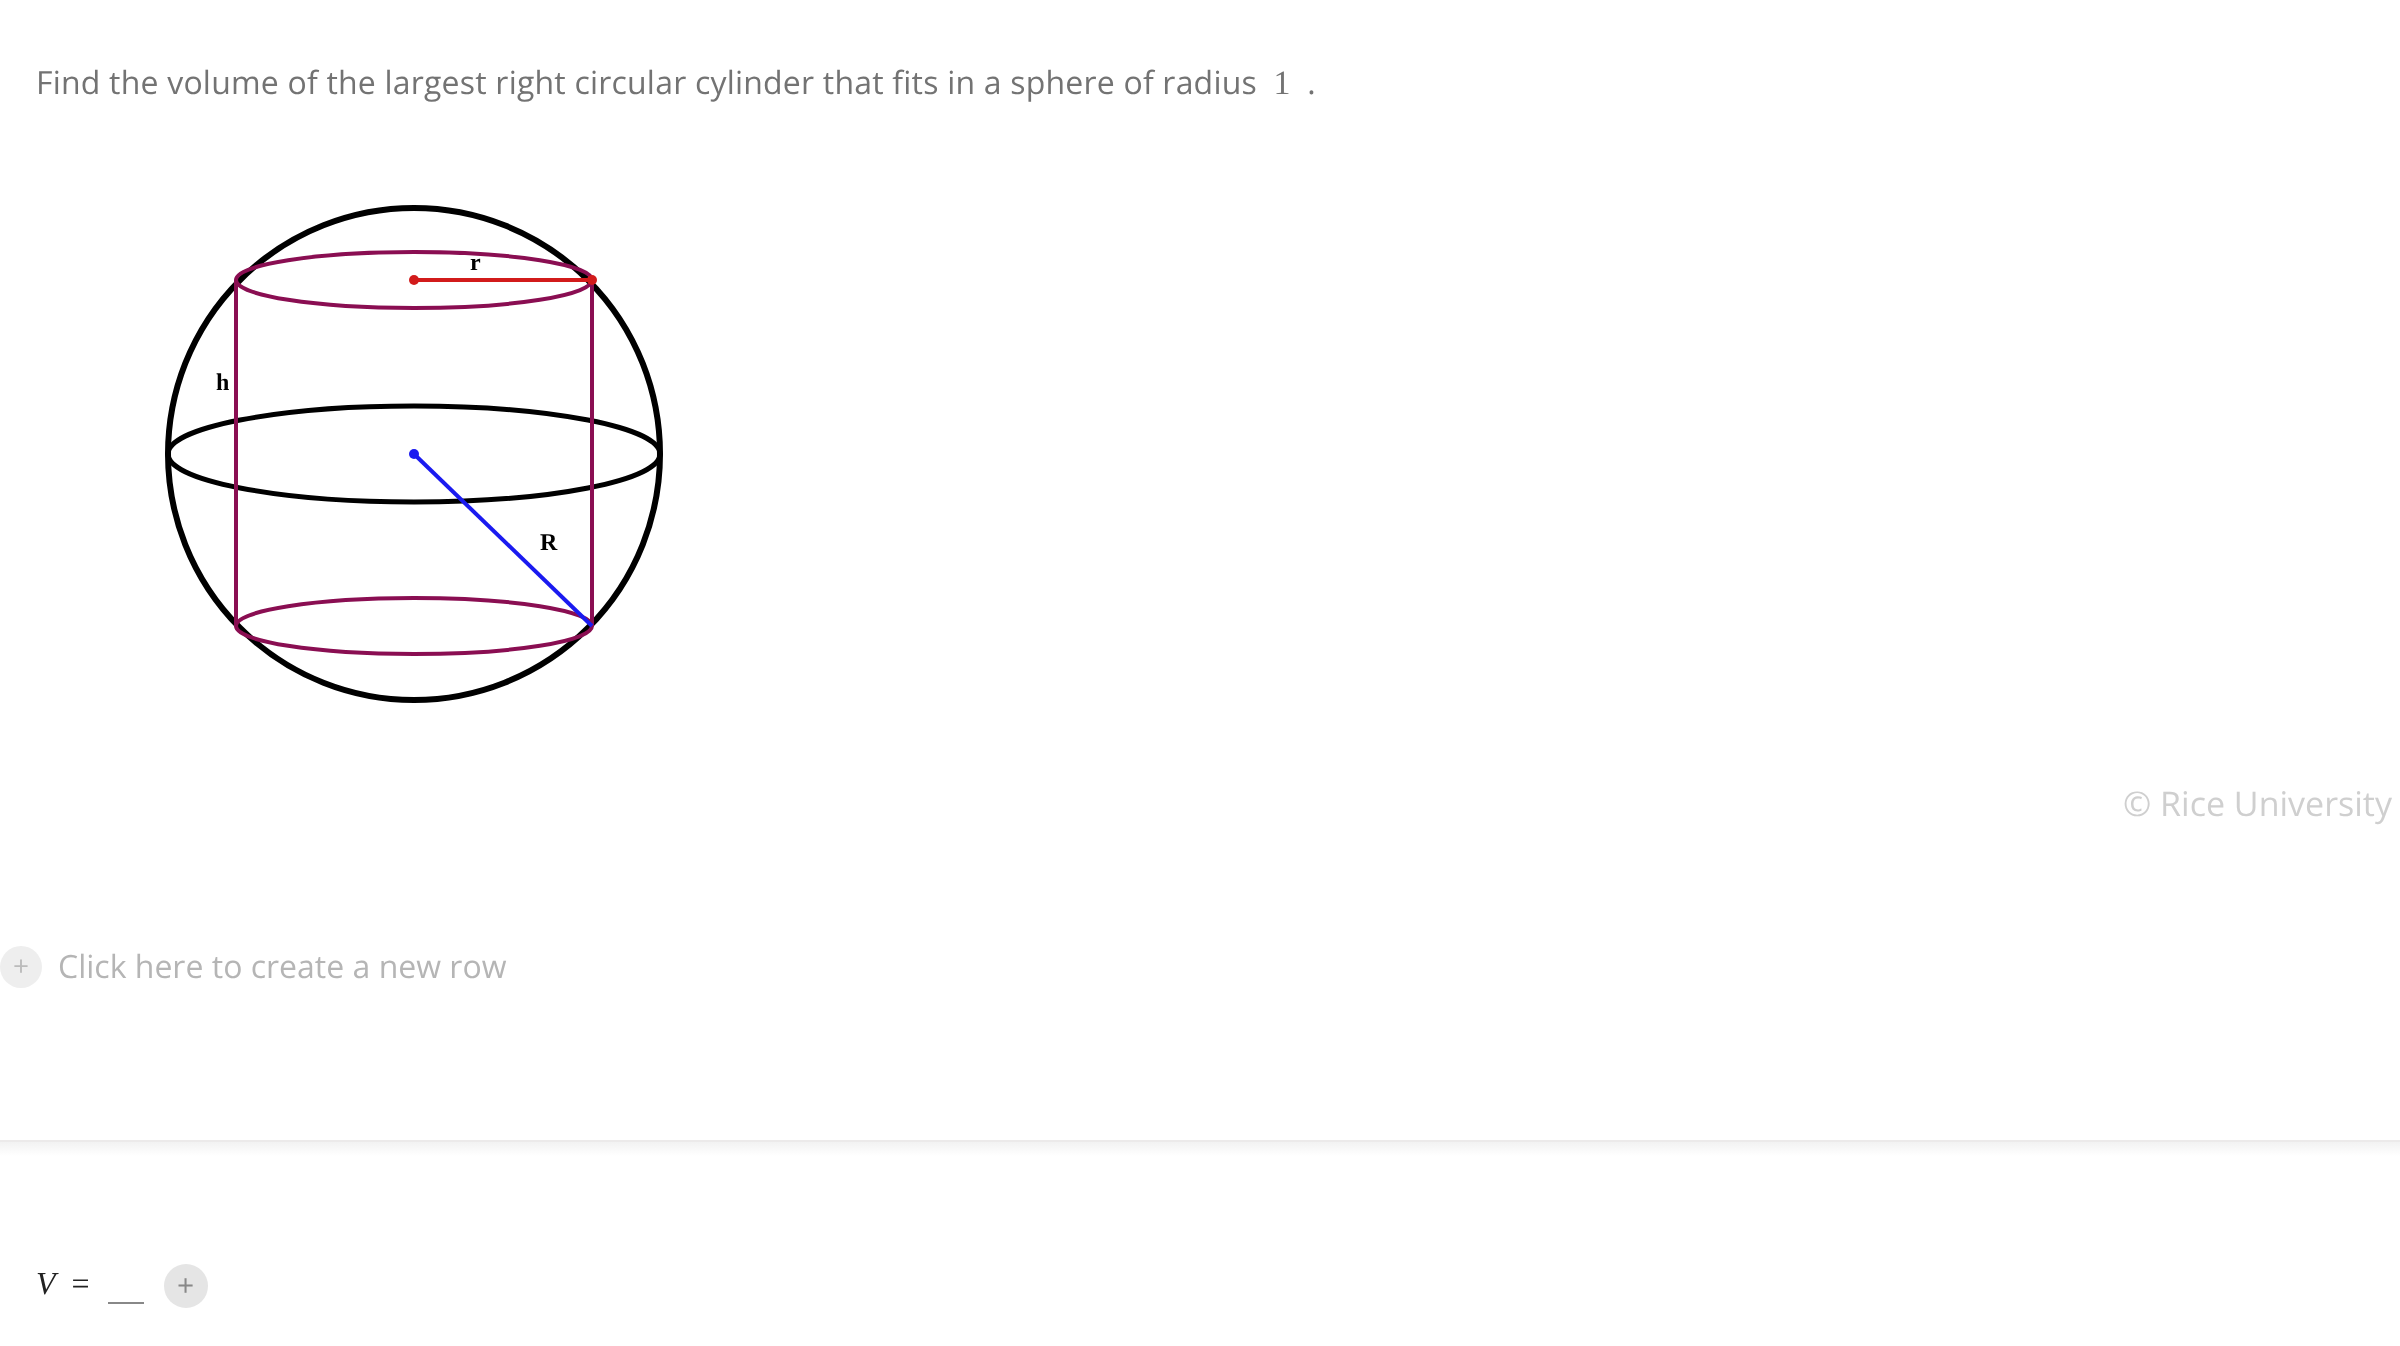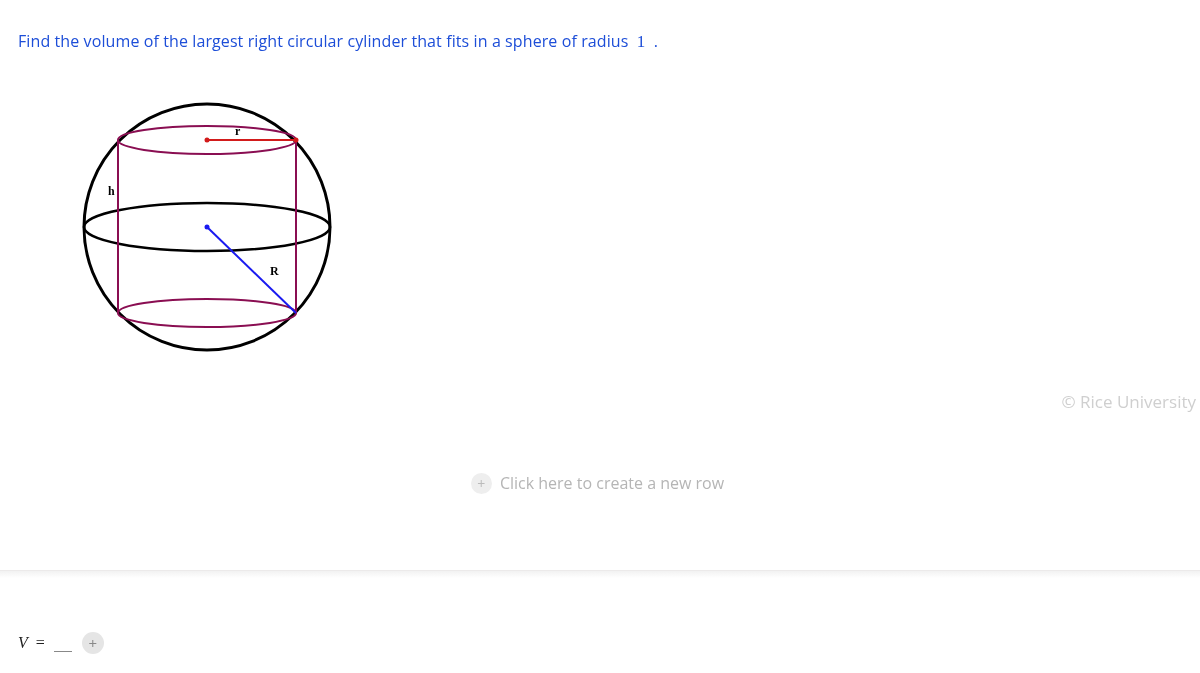--- a/index.html
+++ b/index.html
@@ -16,21 +16,21 @@
   .page {
     position: relative;
     width: 1200px;
     height: 673px;
   }
   .question-text {
     position: absolute;
     left: 18px;
     top: 30px;
     font-size: 16px;
-    color: #1d4ed8;
+    color: #737373;
     letter-spacing: 0.1px;
   }
   .question-text .num {
     font-family: "Times New Roman", serif;
     font-size: 17px;
     padding: 0 4px;
   }
   .diagram {
     position: absolute;
     left: 75px;
@@ -43,21 +43,20 @@
     right: 4px;
     top: 390px;
     font-size: 17px;
     color: #cfcfcf;
   }
   .new-row {
     position: absolute;
     left: 0;
     right: 5px;
     top: 472px;
-    text-align: center;
     color: #b5b5b5;
     font-size: 16px;
     cursor: pointer;
     user-select: none;
   }
   .new-row .plus-circle {
     display: inline-flex;
     align-items: center;
     justify-content: center;
     width: 21px;

